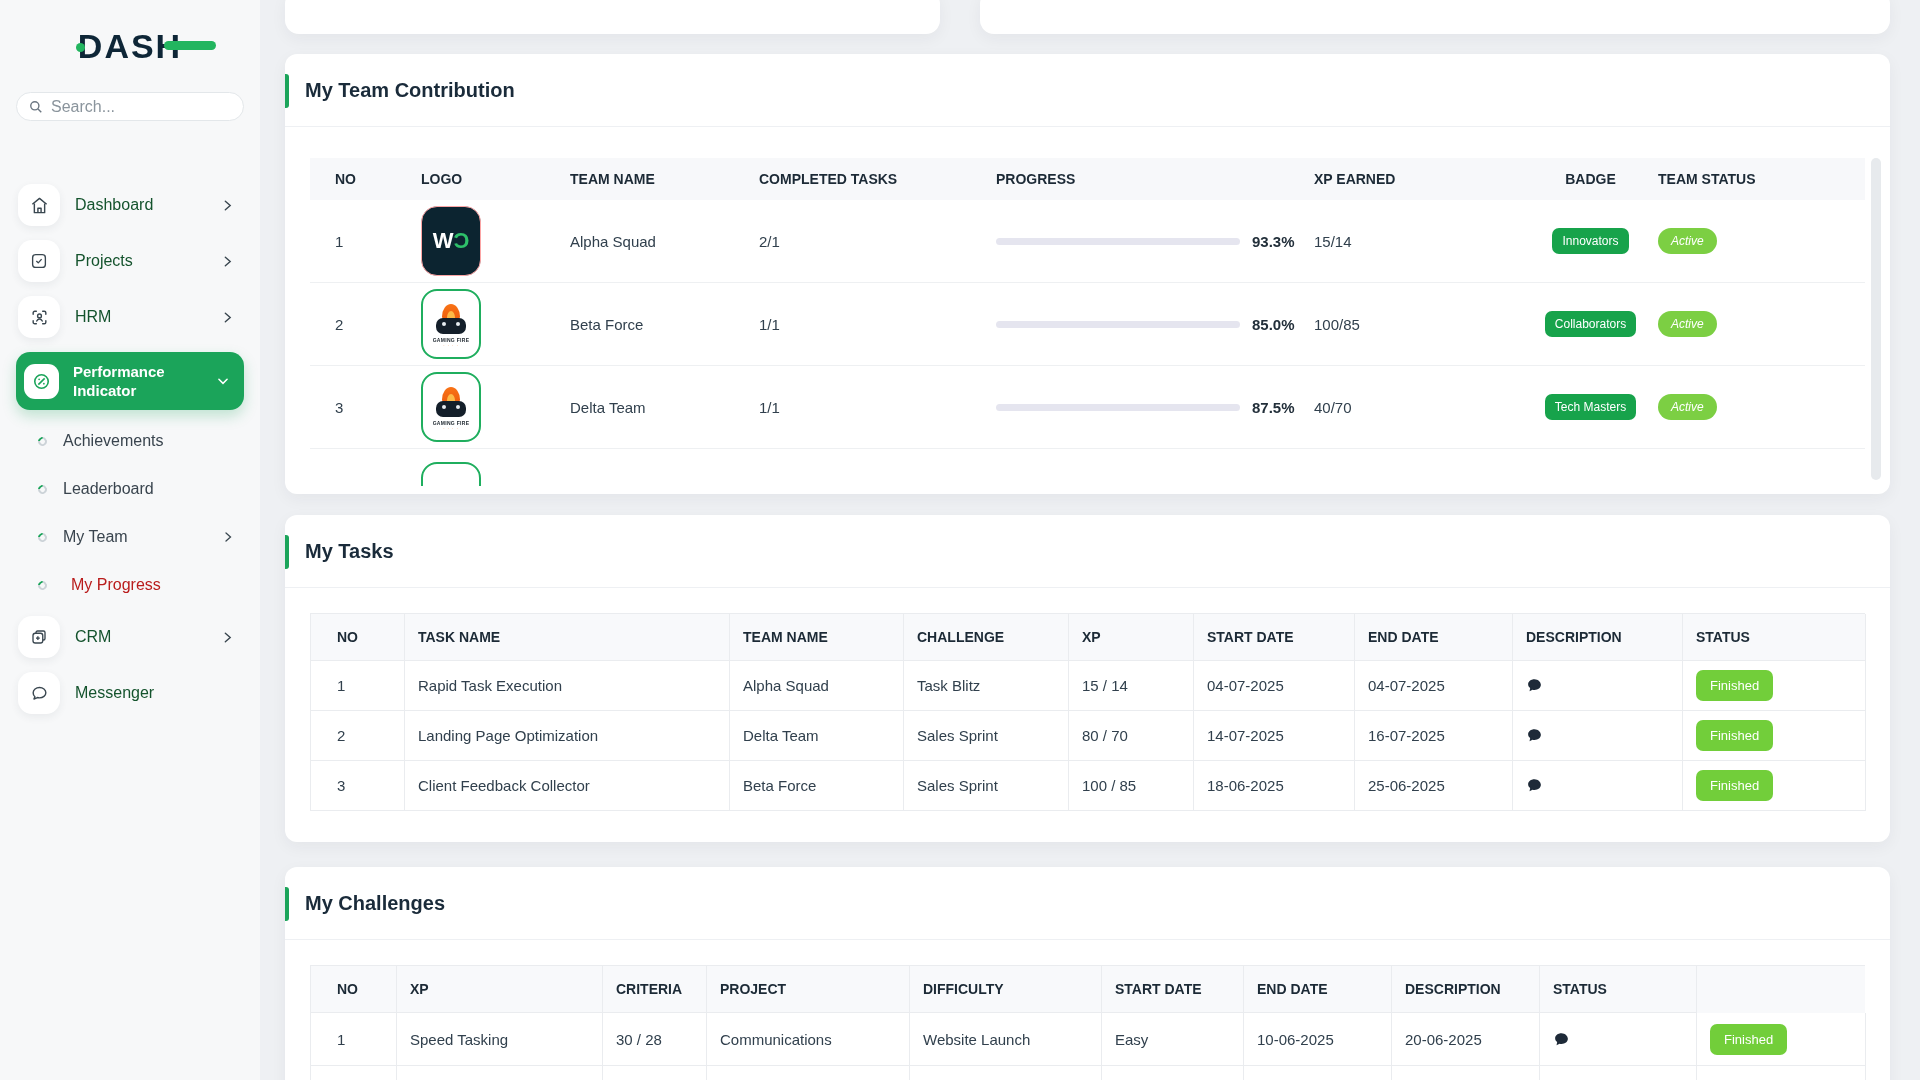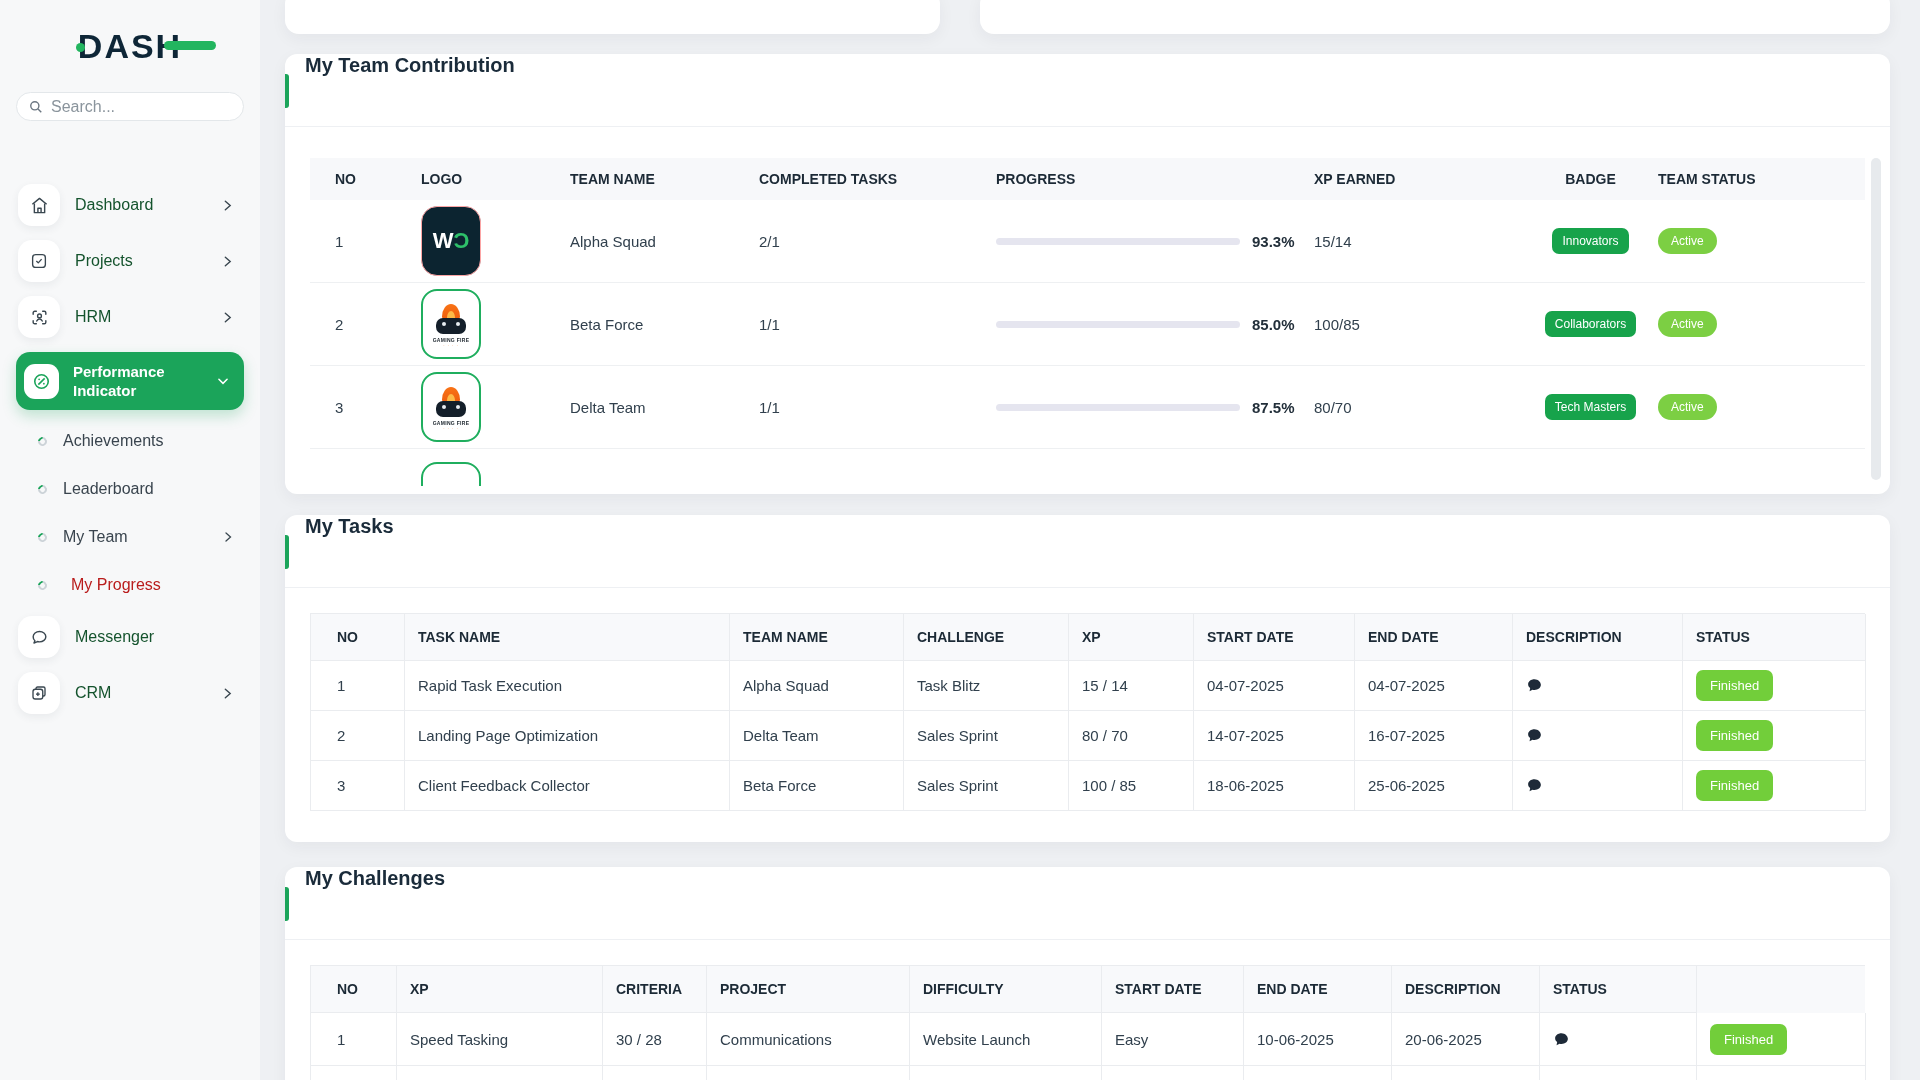--- a/index.html
+++ b/index.html
@@ -34,21 +34,21 @@
   
   .main { position:absolute; left:260px; top:0; width:1660px; height:1080px; }
   .card { position:absolute; background:#fff; border-radius:12px; box-shadow:0 5px 16px rgba(30,45,60,.05); }
   .tcard-l { left:25px; top:-10px; width:655px; height:44px; border-radius:14px; }
   .tcard-r { left:720px; top:-10px; width:910px; height:44px; border-radius:14px; }
 
   .section { left:25px; width:1605px; overflow:hidden; }
   .sec-team { top:54px; height:440px; }
   .sec-tasks { top:515px; height:327px; }
   .sec-chal { top:867px; height:245px; }
-  .card-head { height:73px; border-bottom:1px solid #eef0f3; display:flex; position:relative; }
+  .card-head { height:73px; border-bottom:1px solid #eef0f3; display:flex; align-items:center; position:relative; }
   .accent { position:absolute; left:0; top:20px; width:4px; height:34px; background:#1ba45a; border-radius:0 3px 3px 0; }
   .sec-title { margin-left:20px; font-size:20px; font-weight:700; color:#1a2b3a; }
 
   
   .ttable { margin:31px 25px 0 25px; width:1555px; position:relative; }
   .trow { display:grid; grid-template-columns:111px 149px 189px 237px 318px 209px 135px 205px; align-items:center; }
   .thead { height:42px; background:#f7f8fa; font-size:14px; font-weight:700; color:#1c2a36; }
   .tbody-row { height:83px; border-bottom:1px solid #eef0f2; font-size:15px; color:#31404d; background:#fff; }
   .trow > div:first-child { padding-left:25px; }
   .cell-badge { display:flex; justify-content:center; }
@@ -65,21 +65,21 @@
   .gamepad:before, .gamepad:after { content:""; position:absolute; top:4px; width:4px; height:4px; border-radius:50%; background:#e8edf1; }
   .gamepad:before { left:6px; } .gamepad:after { right:6px; }
   .gf-text { font-size:5px; font-weight:800; color:#1b242c; margin-top:3px; letter-spacing:.3px; }
   .gf-sub { font-size:4px; color:#f2792a; letter-spacing:1px; }
 
   .pwrap { display:flex; align-items:center; gap:12px; }
   .ptrack { width:244px; height:7px; border-radius:4px; background:#e5e5ef; overflow:hidden; }
   .pfill { height:7px; border-radius:4px; background:#52489c; }
   .ppct { font-weight:700; color:#222f3a; font-size:15px; }
   .badge { display:inline-block; background:#17a34b; color:#fff; font-size:12px; padding:6px 10px; border-radius:7px; }
-  .status { display:inline-block; background:#7ccf43; color:#fff; font-size:12px; padding:6px 13px; border-radius:13px; }
+  .status { display:inline-block; background:#7ccf43; color:#fff; font-size:12px; padding:6px 13px; border-radius:13px;font-style:italic; }
   .scrollbar { position:absolute; right:-16px; top:0; width:10px; height:322px; border-radius:6px; background:#e7eaed; }
 
   
   .btable { margin:25px 25px 0 25px; width:1555px; border-top:1px solid #eaecef; border-left:1px solid #eaecef; }
   .btable .brow { display:grid; align-items:center; }
   .tasks-cols { grid-template-columns:94px 325px 174px 165px 125px 161px 158px 170px 183px; }
   .chal-cols { grid-template-columns:86px 206px 104px 203px 192px 142px 148px 148px 157px 169px; }
   .btable .brow > div { height:100%; display:flex; align-items:center; border-right:1px solid #eaecef; border-bottom:1px solid #eaecef; padding-left:13px; }
   .btable .brow > div:first-child { padding-left:26px; }
   .bhead { height:47px; background:#f8f9fb; font-size:14px; font-weight:700; color:#1c2a36; }
@@ -196,42 +196,42 @@
           </span>
       </div>
       <div class="sub-item active">
         <span class="bullet"></span>
         <span class="sub-label">My Progress</span>
       </div>
     </div>
 
     <div class="nav-item">
       <span class="icon-box">
-          <svg width="19" height="19" viewBox="0 0 24 24" fill="none" stroke="#3a4750" stroke-width="1.8" stroke-linejoin="round">
-            <path d="M20 11c0 3.6-3.6 6.5-8 6.5-.9 0-1.8-.1-2.6-.4L5 19l1.2-2.8C4.8 15 4 13.1 4 11c0-3.6 3.6-6.5 8-6.5s8 2.9 8 6.5z"></path>
-          </svg>
-        </span>
-      <span class="nav-label">Messenger</span>
-    </div>
-
-    <div class="nav-item">
-      <span class="icon-box">
           <svg width="18" height="18" viewBox="0 0 24 24" fill="none" stroke="#3a4750" stroke-width="1.8" stroke-linejoin="round">
             <rect x="4" y="7" width="13" height="13" rx="3"></rect>
             <path d="M8 7V6a2 2 0 0 1 2-2h8a2 2 0 0 1 2 2v8a2 2 0 0 1-2 2h-1"></path>
             <line x1="10.5" y1="11" x2="10.5" y2="16"></line>
             <line x1="8" y1="13.5" x2="13" y2="13.5"></line>
           </svg>
         </span>
       <span class="nav-label">CRM</span>
       <span class="chev">
           <svg width="13" height="13" viewBox="0 0 24 24" fill="none" stroke="#3a4750" stroke-width="2.6" stroke-linecap="round">
             <polyline points="8,4 17,12 8,20"></polyline>
           </svg>
         </span>
+    </div>
+
+    <div class="nav-item">
+      <span class="icon-box">
+          <svg width="19" height="19" viewBox="0 0 24 24" fill="none" stroke="#3a4750" stroke-width="1.8" stroke-linejoin="round">
+            <path d="M20 11c0 3.6-3.6 6.5-8 6.5-.9 0-1.8-.1-2.6-.4L5 19l1.2-2.8C4.8 15 4 13.1 4 11c0-3.6 3.6-6.5 8-6.5s8 2.9 8 6.5z"></path>
+          </svg>
+        </span>
+      <span class="nav-label">Messenger</span>
     </div>
 
   </nav>
 </aside>
 
 <div class="main">
 
   <div class="card tcard-l"></div>
   <div class="card tcard-r"></div>
 
@@ -304,21 +304,21 @@
               <span class="gf-text">GAMING FIRE</span>
               <span class="gf-sub">·  ·  ·  ·</span>
             </span>
           </div>
         <div>Delta Team</div>
         <div>1/1</div>
         <div class="pwrap">
           <span class="ptrack"><span class="pfill" style="width: 87.5%;"></span></span>
           <span class="ppct">87.5%</span>
         </div>
-        <div>80/70</div>
+        <div>40/70</div>
         <div class="cell-badge">
             <span class="badge">Tech Masters</span>
           </div>
         <div><span class="status">Active</span></div>
       </div>
 
       <div class="partial-row">
         <div></div>
         <div style="padding-top:13px;">
             <span class="logo-sq logo-gf"></span>

